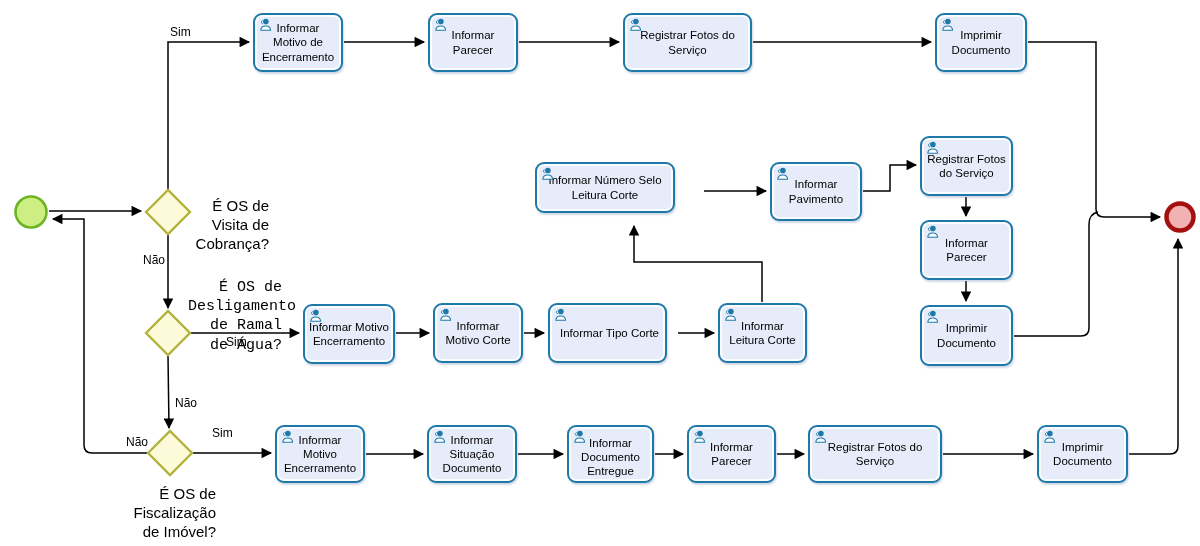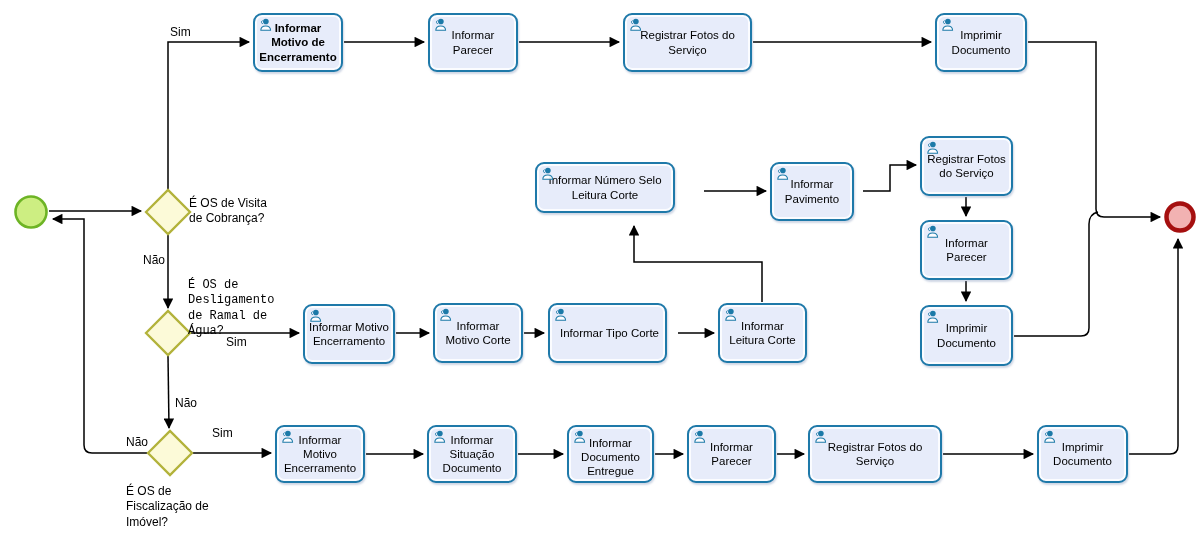--- a/index.html
+++ b/index.html
@@ -10,21 +10,21 @@
   #wires{position:absolute;left:0;top:0;width:1200px;height:546px;}
   .task{
     position:absolute;box-sizing:border-box;
     background:#e7ecfa;border:2px solid #1e79a9;border-radius:9px;
     box-shadow:inset 0 0 0 2px #fbfcff,1px 2px 2px rgba(120,140,180,.35);
     display:flex;align-items:center;justify-content:center;text-align:center;
     font-size:11.5px;line-height:1.22;padding:3px 4px;cursor:default;
   }
   .uicon{position:absolute;left:3px;top:2px;width:15px;height:15px;}
   .glabel{
-    position:absolute;font-size:12px;line-height:1.28;text-align:left;
+    position:absolute;font-size:15px;line-height:1.28;text-align:right;
   }
   .flabel{position:absolute;font-size:12px;line-height:1.1;}
   .ra{text-align:right;}
 </style>
 </head>
 <body>
 
 <div id="canvas">
 
   <svg id="wires" xmlns="http://www.w3.org/2000/svg" width="1200" height="546" viewBox="0 0 1200 546">
@@ -74,21 +74,21 @@
   <div class="glabel" style="left:188px;top:278px;width:94px;font-family:Liberation Mono, monospace;">É OS de Desligamento de Ramal de Água?</div>
   <div class="glabel" style="left:126px;top:484px;width:90px;">É OS de Fiscalização de Imóvel?</div>
 
   <div class="flabel" style="left:170px;top:26px;">Sim</div>
   <div class="flabel ra" style="left:133px;top:254px;width:32px;">Não</div>
   <div class="flabel" style="left:226px;top:336px;">Sim</div>
   <div class="flabel" style="left:175px;top:397px;">Não</div>
   <div class="flabel" style="left:212px;top:427px;">Sim</div>
   <div class="flabel ra" style="left:116px;top:436px;width:32px;">Não</div>
 
-  <div class="task" style="left:253px;top:13px;width:90px;height:59px;font-weight:bold;">
+  <div class="task" style="left:253px;top:13px;width:90px;height:59px;">
     <svg class="uicon" viewBox="0 0 16 16">
         <path d="M4.9 3.8 Q3.4 4.4 3.7 5.9 Q3.9 7 5.1 7.1" fill="none" stroke="#1c7aa8" stroke-width="1"></path>
         <circle cx="8.4" cy="4.8" r="3" fill="#1c7aa8"></circle>
         <path d="M3 14.2 Q3 9.6 8.2 9.6 Q13.4 9.6 13.4 14.2 Z" fill="#ffffff" fill-opacity="0.9" stroke="#1c7aa8" stroke-width="1.1"></path>
       </svg>
     <span>Informar Motivo de Encerramento</span>
   </div>
   <div class="task" style="left:428px;top:13px;width:90px;height:59px;">
     <svg class="uicon" viewBox="0 0 16 16">
         <path d="M4.9 3.8 Q3.4 4.4 3.7 5.9 Q3.9 7 5.1 7.1" fill="none" stroke="#1c7aa8" stroke-width="1"></path>
@@ -115,21 +115,21 @@
   </div>
 
   <div class="task" style="left:535px;top:162px;width:140px;height:51px;">
     <svg class="uicon" viewBox="0 0 16 16">
         <path d="M4.9 3.8 Q3.4 4.4 3.7 5.9 Q3.9 7 5.1 7.1" fill="none" stroke="#1c7aa8" stroke-width="1"></path>
         <circle cx="8.4" cy="4.8" r="3" fill="#1c7aa8"></circle>
         <path d="M3 14.2 Q3 9.6 8.2 9.6 Q13.4 9.6 13.4 14.2 Z" fill="#ffffff" fill-opacity="0.9" stroke="#1c7aa8" stroke-width="1.1"></path>
       </svg>
     <span>Informar Número Selo Leitura Corte</span>
   </div>
-  <div class="task" style="left:770px;top:162px;width:84px;height:59px;">
+  <div class="task" style="left:770px;top:162px;width:92px;height:59px;">
     <svg class="uicon" viewBox="0 0 16 16">
         <path d="M4.9 3.8 Q3.4 4.4 3.7 5.9 Q3.9 7 5.1 7.1" fill="none" stroke="#1c7aa8" stroke-width="1"></path>
         <circle cx="8.4" cy="4.8" r="3" fill="#1c7aa8"></circle>
         <path d="M3 14.2 Q3 9.6 8.2 9.6 Q13.4 9.6 13.4 14.2 Z" fill="#ffffff" fill-opacity="0.9" stroke="#1c7aa8" stroke-width="1.1"></path>
       </svg>
     <span>Informar Pavimento</span>
   </div>
 
   <div class="task" style="left:920px;top:136px;width:93px;height:60px;">
     <svg class="uicon" viewBox="0 0 16 16">

